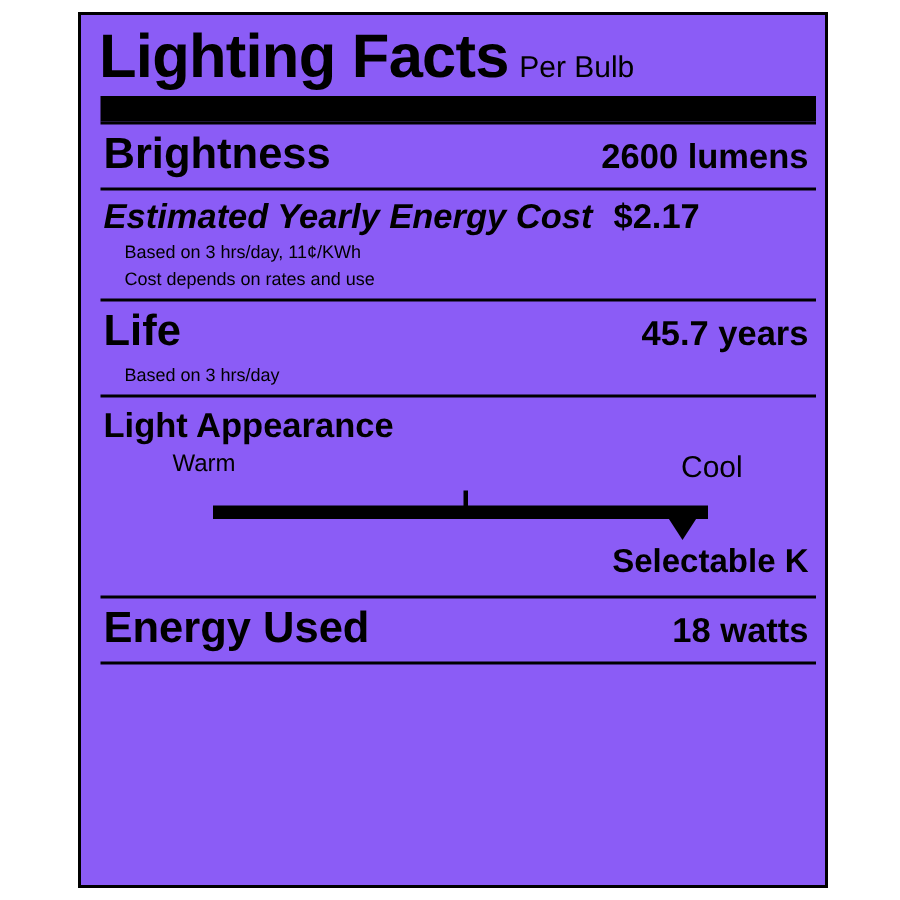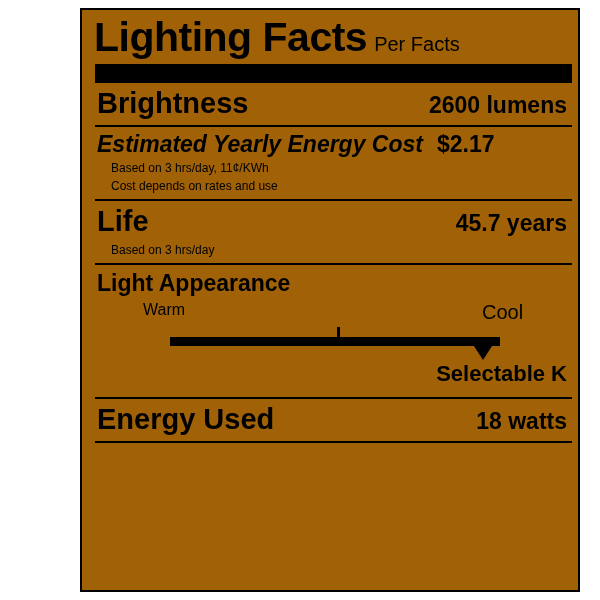--- a/index.html
+++ b/index.html
@@ -15,22 +15,21 @@
     overflow: hidden;
   }
   .label-wrap {
     position: absolute;
     left: 52px;
     top: 8px;
     width: 500px;
     height: 584px;
     border: 2px solid #000000;
     box-sizing: border-box;
-    background: #a16207;
-    margin-left: 28px;
+    background: #8b5cf6;
   }
   .inner {
     position: absolute;
     left: 10px;
     top: 6px;
     width: 480px;
   }
   .title-row {
     display: flex;
     align-items: baseline;
@@ -152,21 +151,21 @@
   }
 </style>
 </head>
 <body>
 
 <div class="label-wrap">
   <div class="inner">
 
     <div class="title-row">
       <span class="title-main">Lighting Facts</span>
-      <span class="title-sub">Per Facts</span>
+      <span class="title-sub">Per Bulb</span>
     </div>
 
     <div class="black-bar"></div>
 
     <div class="rule"></div>
     <div class="row">
       <span class="left">Brightness</span>
       <span class="right">2600 lumens</span>
     </div>
 

